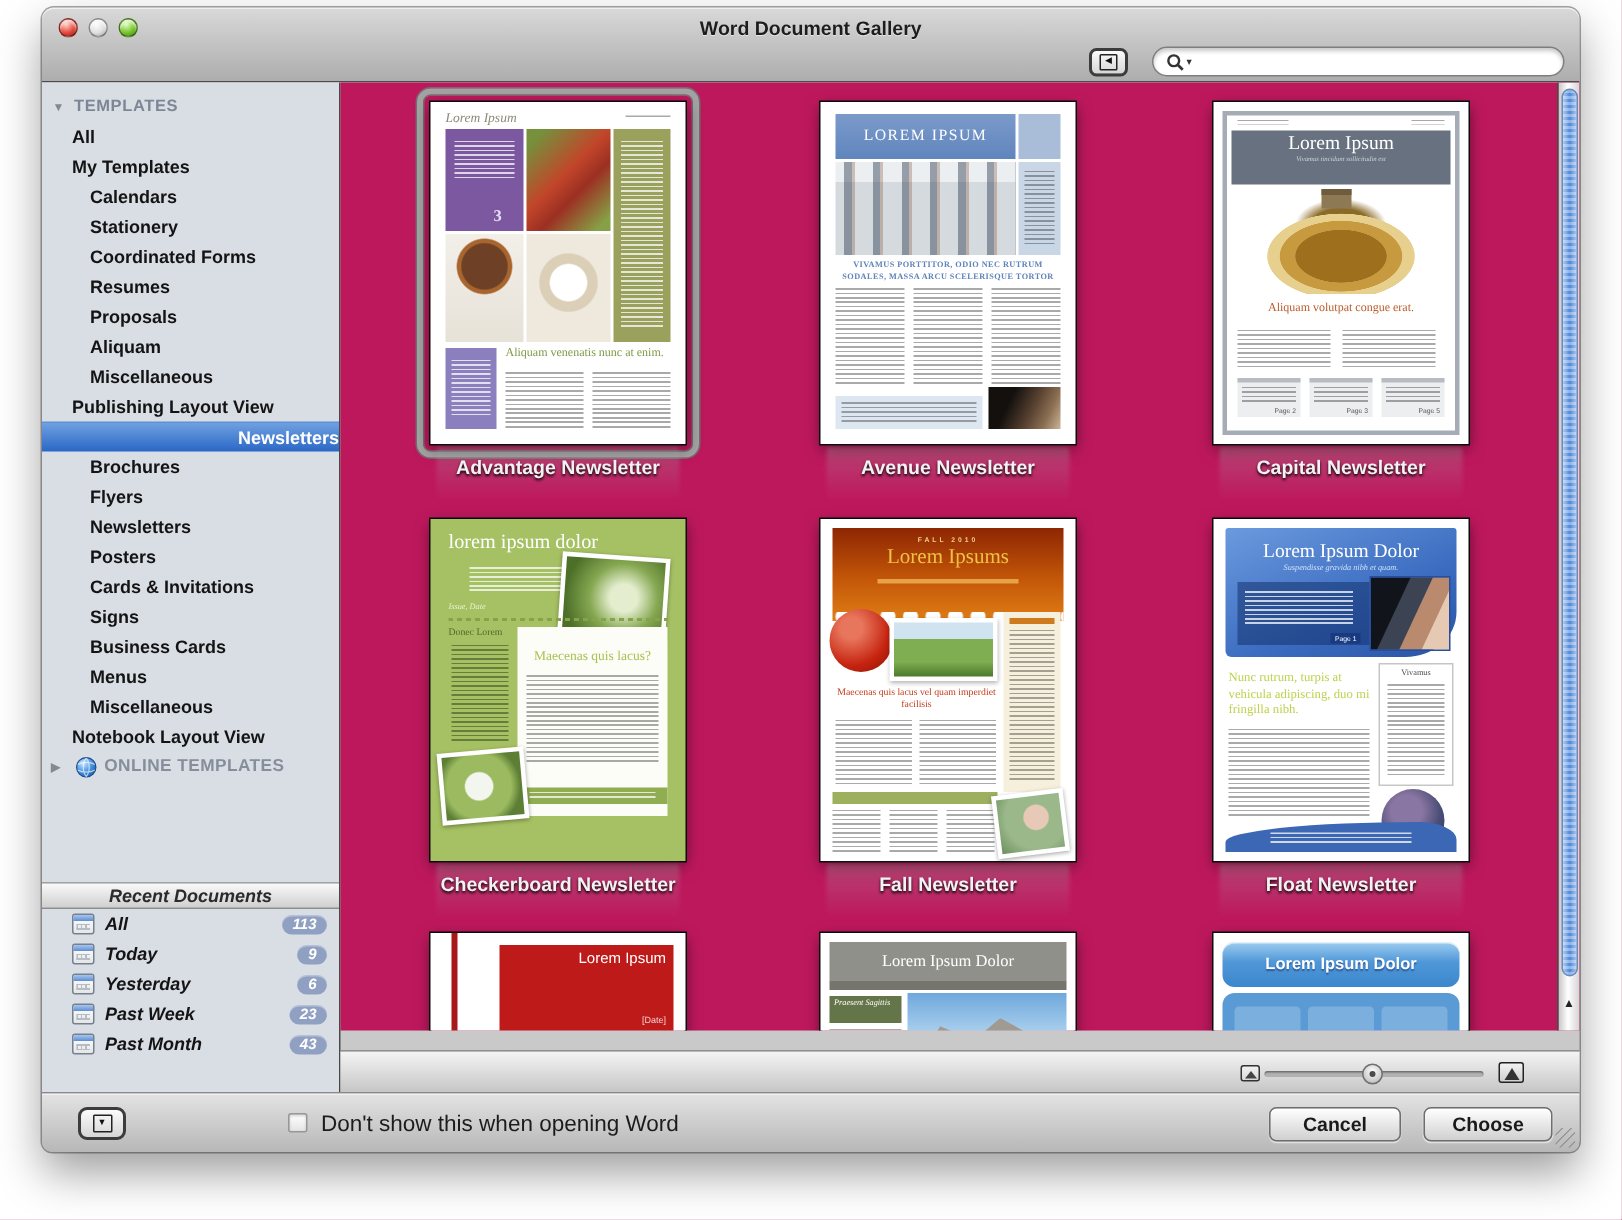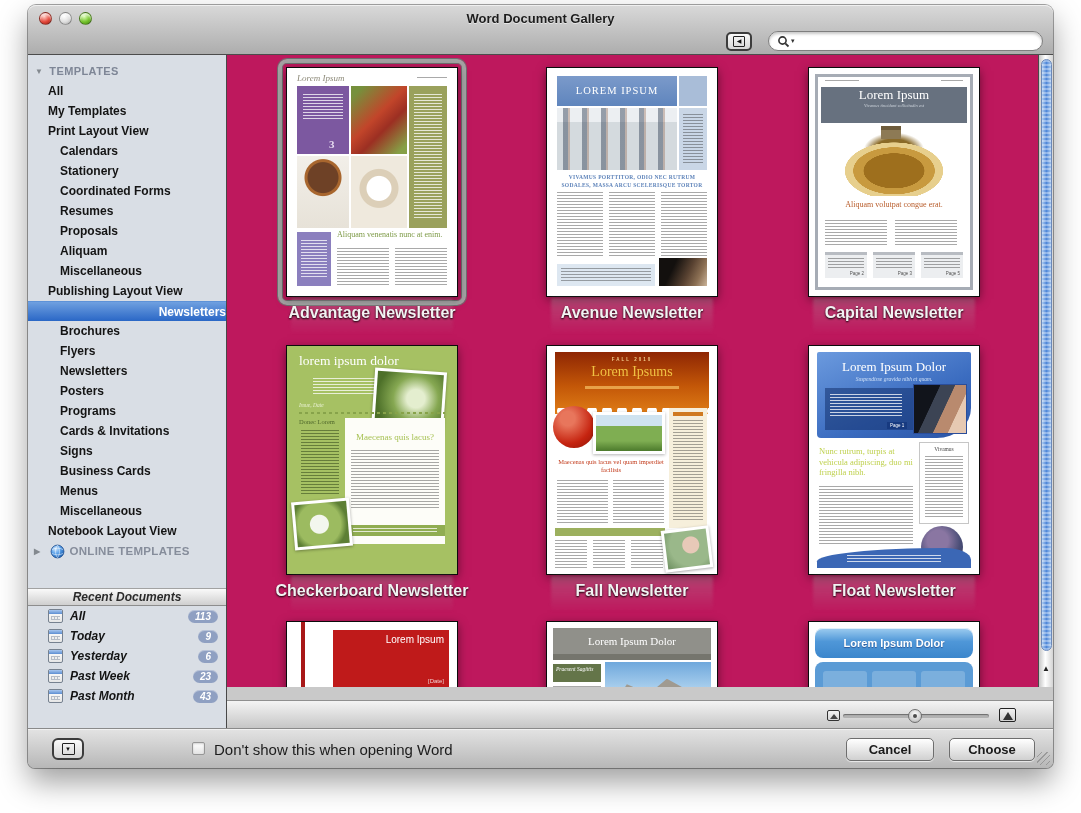--- a/index.html
+++ b/index.html
@@ -54,21 +54,21 @@
   .card{position:absolute;width:170px;height:276px;}
   .c1{left:60px}.c2{left:320px}.c3{left:582px}
   .r1{top:13px}.r2{top:291px}.r3{top:567px}
   .page{position:absolute;left:0;top:0;width:170px;height:228px;background:#fff;
     box-shadow:0 0 0 1px #0b0b0b,0 3px 10px rgba(0,0,0,.55);}
   .page > div{position:absolute;}
   .selframe{position:absolute;left:-9px;top:-9px;width:188px;height:246px;border:4px solid #a3a3a3;border-radius:9px;
     box-shadow:0 0 0 1px #6f6f6f, inset 0 0 0 1px #6f6f6f;pointer-events:none;}
   .reflection{position:absolute;left:4px;top:230px;width:162px;height:42px;border-radius:2px;filter:blur(1.5px);
     background:linear-gradient(rgba(170,170,170,.30),rgba(170,170,170,0) 85%);}
-  .clabel{position:absolute;left:-20px;right:-20px;top:236px;text-align:center;font-size:16px;font-weight:700;color:#f2f2f2;text-shadow:0 1px 2px #000;}
+  .clabel{position:absolute;left:-20px;right:-20px;top:236px;text-align:center;font-size:13px;font-weight:700;color:#f2f2f2;text-shadow:0 1px 2px #000;}
   
   .fl{background-image:repeating-linear-gradient(to bottom,rgba(40,40,40,.40) 0 1px,transparent 1px 3px);}
   .flw{background-image:repeating-linear-gradient(to bottom,rgba(255,255,255,.75) 0 1px,transparent 1px 3px);}
   .fld{background-image:repeating-linear-gradient(to bottom,rgba(50,70,25,.55) 0 1px,transparent 1px 3px);}
   .serif{font-family:"Liberation Serif",serif;}
   
   .pv-adv .pmast{left:10px;top:5px;font:italic 9px "Liberation Serif",serif;color:#8d8a79;}
   .pv-adv .trline{right:10px;top:9px;width:30px;height:3px;}
   .pv-adv .bpurple{left:10px;top:18px;width:52px;height:68px;background:#7c58a0;}
   .pv-adv .bpl{left:16px;top:26px;width:40px;height:26px;}
@@ -267,23 +267,20 @@
           <div class="srow shead">
             <span class="tri">▼</span>
             <span>TEMPLATES</span>
           </div>
           <div class="srow lvl1">
               <span>All</span>
             </div>
           <div class="srow lvl1">
               <span>My Templates</span>
             </div>
-          <div class="srow lvl1">
-              <span>Print Layout View</span>
-            </div>
           <div class="srow lvl2">
               <span>Calendars</span>
             </div>
           <div class="srow lvl2">
               <span>Stationery</span>
             </div>
           <div class="srow lvl2">
               <span>Coordinated Forms</span>
             </div>
           <div class="srow lvl2">
@@ -308,23 +305,20 @@
               <span>Brochures</span>
             </div>
           <div class="srow lvl2">
               <span>Flyers</span>
             </div>
           <div class="srow lvl2">
               <span>Newsletters</span>
             </div>
           <div class="srow lvl2">
               <span>Posters</span>
-            </div>
-          <div class="srow lvl2">
-              <span>Programs</span>
             </div>
           <div class="srow lvl2">
               <span>Cards &amp; Invitations</span>
             </div>
           <div class="srow lvl2">
               <span>Signs</span>
             </div>
           <div class="srow lvl2">
               <span>Business Cards</span>
             </div>

